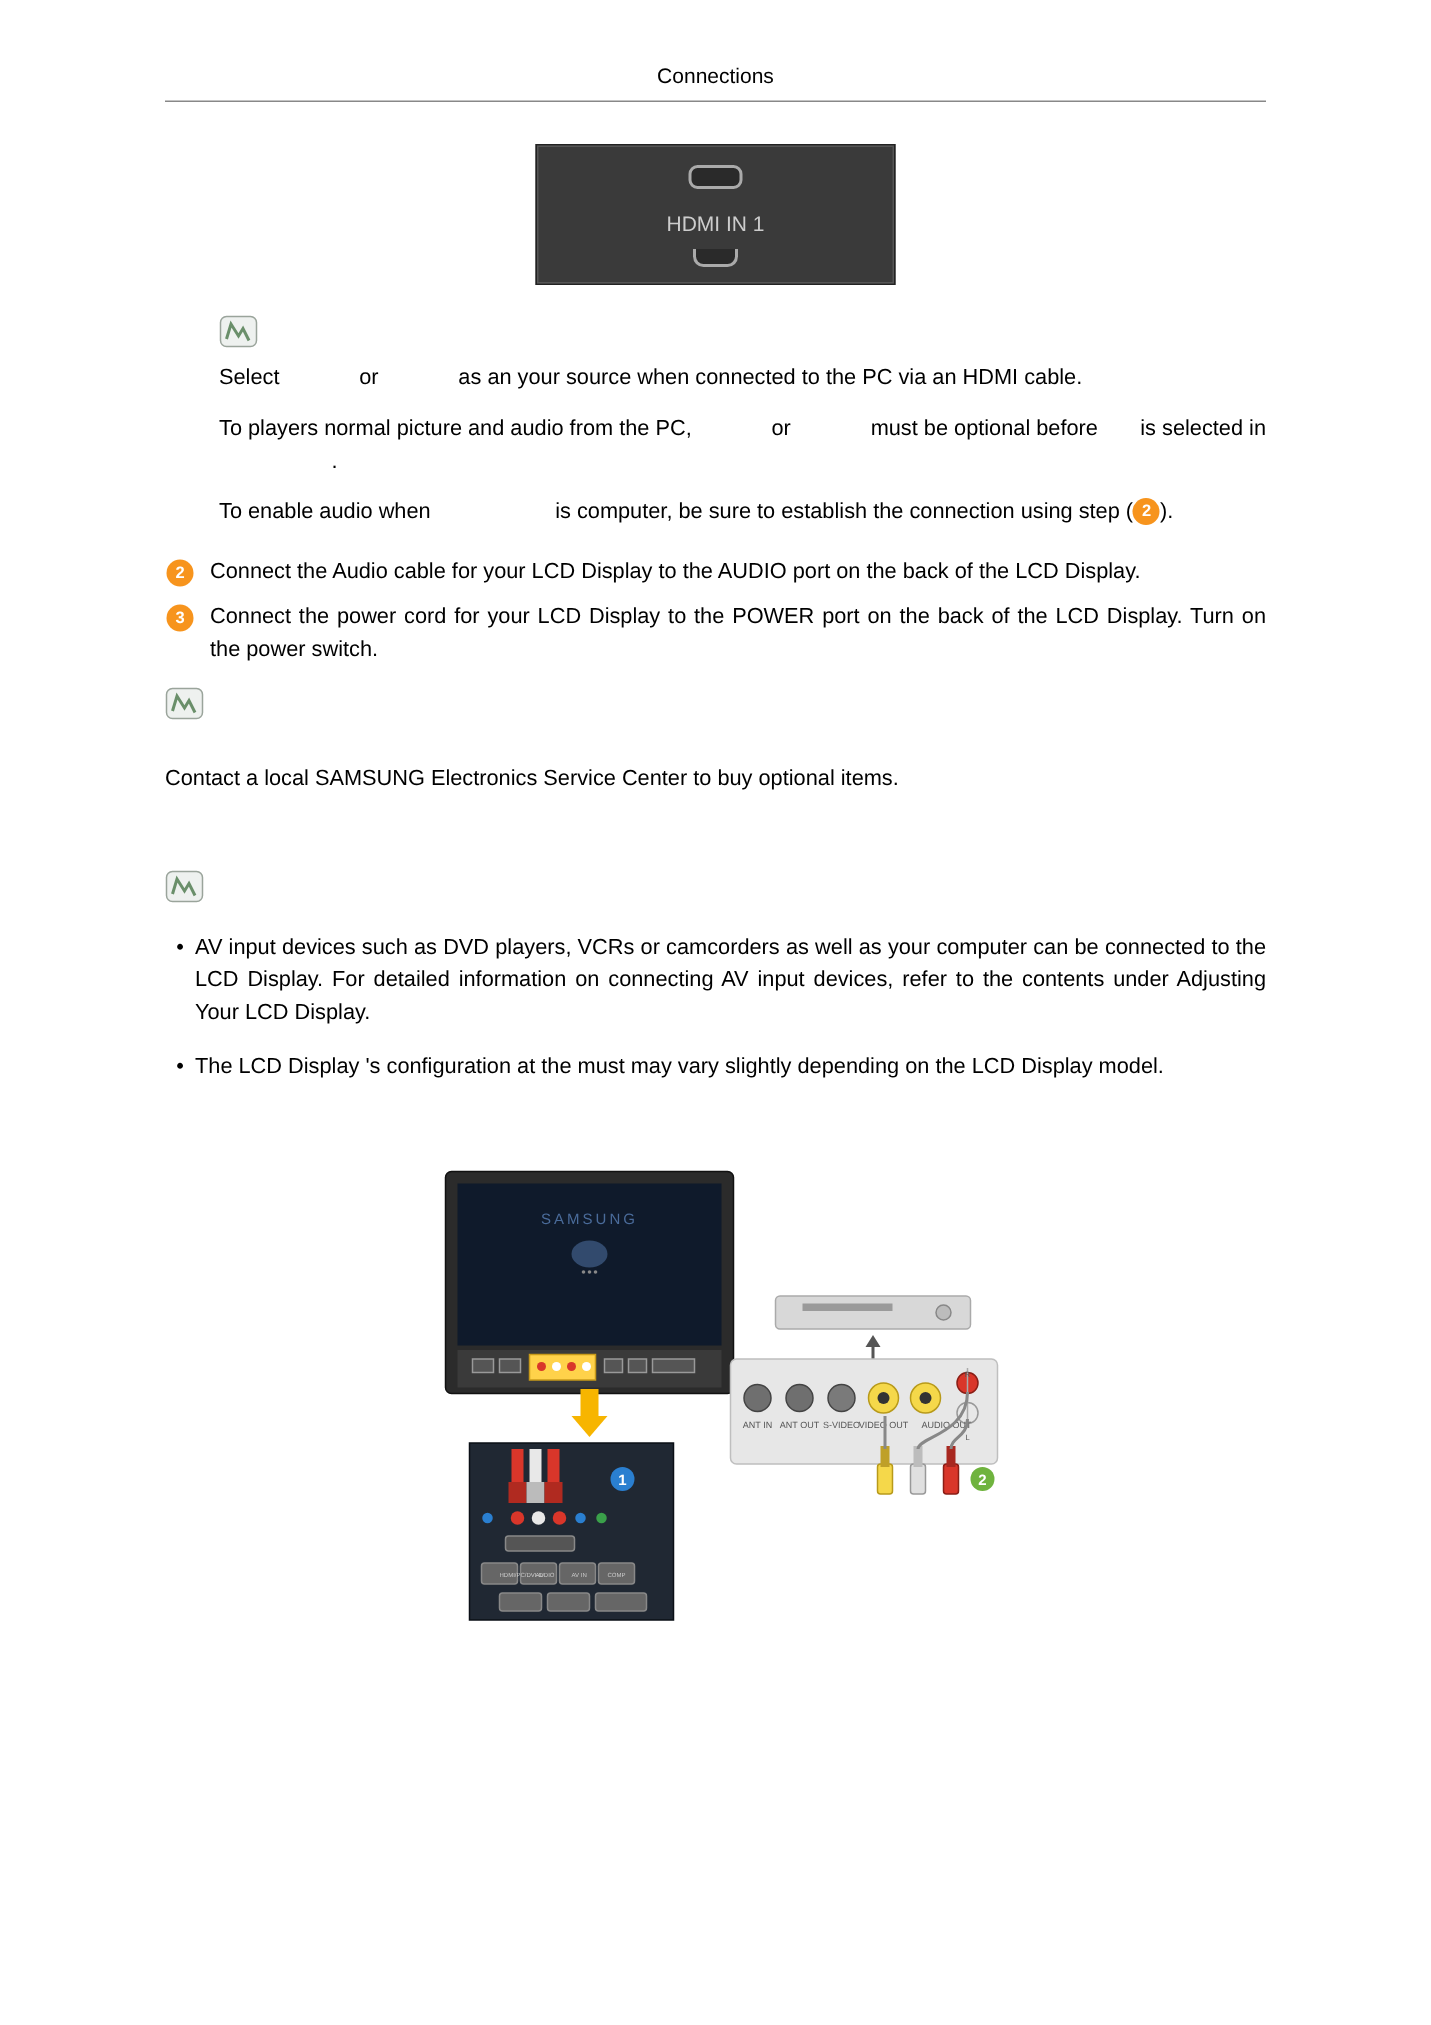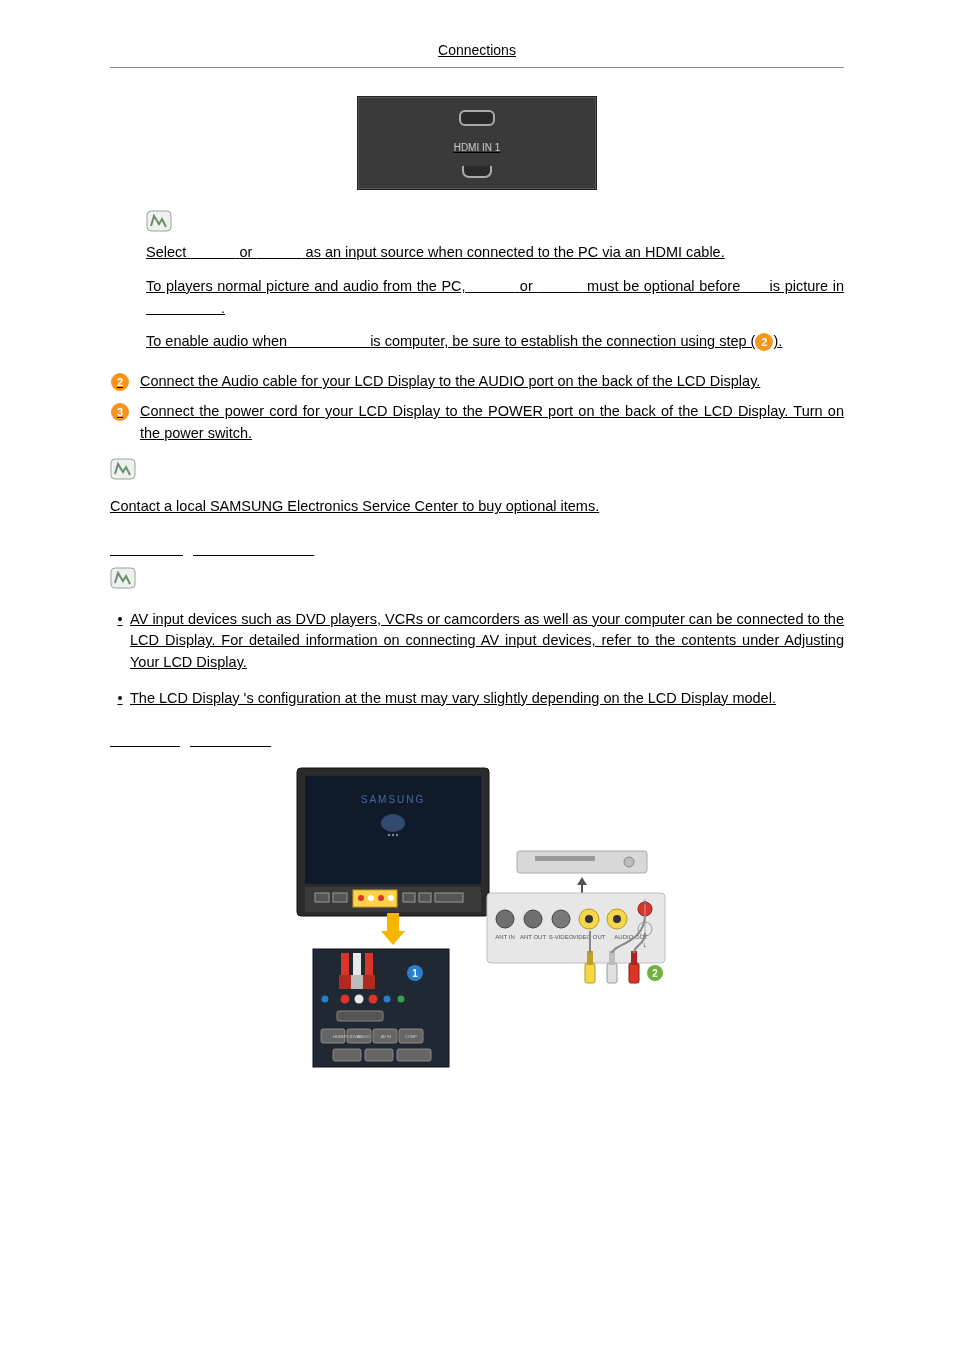--- a/index.html
+++ b/index.html
@@ -7,21 +7,20 @@
     font-family: Arial, Helvetica, sans-serif;
     font-size: 14.5px;
     color: #000;
     background: #fff;
     width: 954px;
     margin: 0 auto;
     line-height: 1.5;
   }
   .page {
     padding: 40px 110px 40px 110px;
-    text-decoration: underline;
   }
   .header-title {
     text-align: center;
     font-size: 14px;
     color: #000;
     padding-bottom: 6px;
     border-bottom: 1px solid #888;
     margin-bottom: 28px;
   }
   .hdmi-panel {
@@ -43,21 +42,21 @@
     width: 36px;
     height: 16px;
     border: 2px solid #aaa;
     border-radius: 6px;
     background: #2a2a2a;
     margin-bottom: 16px;
     position: relative;
   }
   .hdmi-label {
     color: #ccc;
-    font-size: 10px;
+    font-size: 14px;
     text-align: center;
     line-height: 1.1;
     margin-bottom: 6px;
     height: 18px;
   }
   .hdmi-under {
     width: 30px;
     height: 12px;
     border: 2px solid #aaa;
     border-top: none;
@@ -174,31 +173,31 @@
         <path d="M5 16 L8 6 L13 14 L16 9 L20 17" stroke="#6a8f6a" stroke-width="2" fill="none"></path>
       </svg>
     </span>
     
 
     <p class="note-para">
       <span>Select </span>
       <b style="color:#fff">HDMI1</b>
       <span> or </span>
       <b style="color:#fff">HDMI2</b>
-      <span> as an input source when connected to the PC via an HDMI cable.</span>
+      <span> as an your source when connected to the PC via an HDMI cable.</span>
     </p>
 
     <p class="note-para">
       <span>To players normal picture and audio from the PC, </span>
       <b style="color:#fff">HDMI1</b>
       <span> or </span>
       <b style="color:#fff">HDMI2</b>
       <span> must be optional before </span>
       <b style="color:#fff">PC</b>
-      <span> is picture in </span>
+      <span> is selected in </span>
       <b style="color:#fff">Edit Name</b>
       <span>.</span>
     </p>
 
     <p class="note-para">
       <span>To enable audio when </span>
       <b style="color:#fff">DVI Device</b>
       <span> is computer, be sure to establish the connection using step (</span><span class="circ-num orange">2</span><span>).</span>
     </p>
   </div>
@@ -218,21 +217,21 @@
   </div>
 
   <div style="margin-top:14px">
     <span class="note-icon note-icon-root">
       <svg viewBox="0 0 26 22" width="26" height="22">
         <rect x="1" y="1" width="24" height="20" rx="4" fill="#eef1ef" stroke="#9aa49b"></rect>
         <path d="M5 16 L8 6 L13 14 L16 9 L20 17" stroke="#6a8f6a" stroke-width="2" fill="none"></path>
       </svg>
     </span>
     
-    <p class="note-para" style="margin-top:6px">Contact a local SAMSUNG Electronics Service Center to buy optional items.</p>
+    <p class="note-para" style="margin-top:19px">Contact a local SAMSUNG Electronics Service Center to buy optional items.</p>
   </div>
 
   <div class="section-heading" style="color:#fff">Connecting to Other devices</div>
 
   <div>
     <span class="note-icon note-icon-root">
       <svg viewBox="0 0 26 22" width="26" height="22">
         <rect x="1" y="1" width="24" height="20" rx="4" fill="#eef1ef" stroke="#9aa49b"></rect>
         <path d="M5 16 L8 6 L13 14 L16 9 L20 17" stroke="#6a8f6a" stroke-width="2" fill="none"></path>
       </svg>

